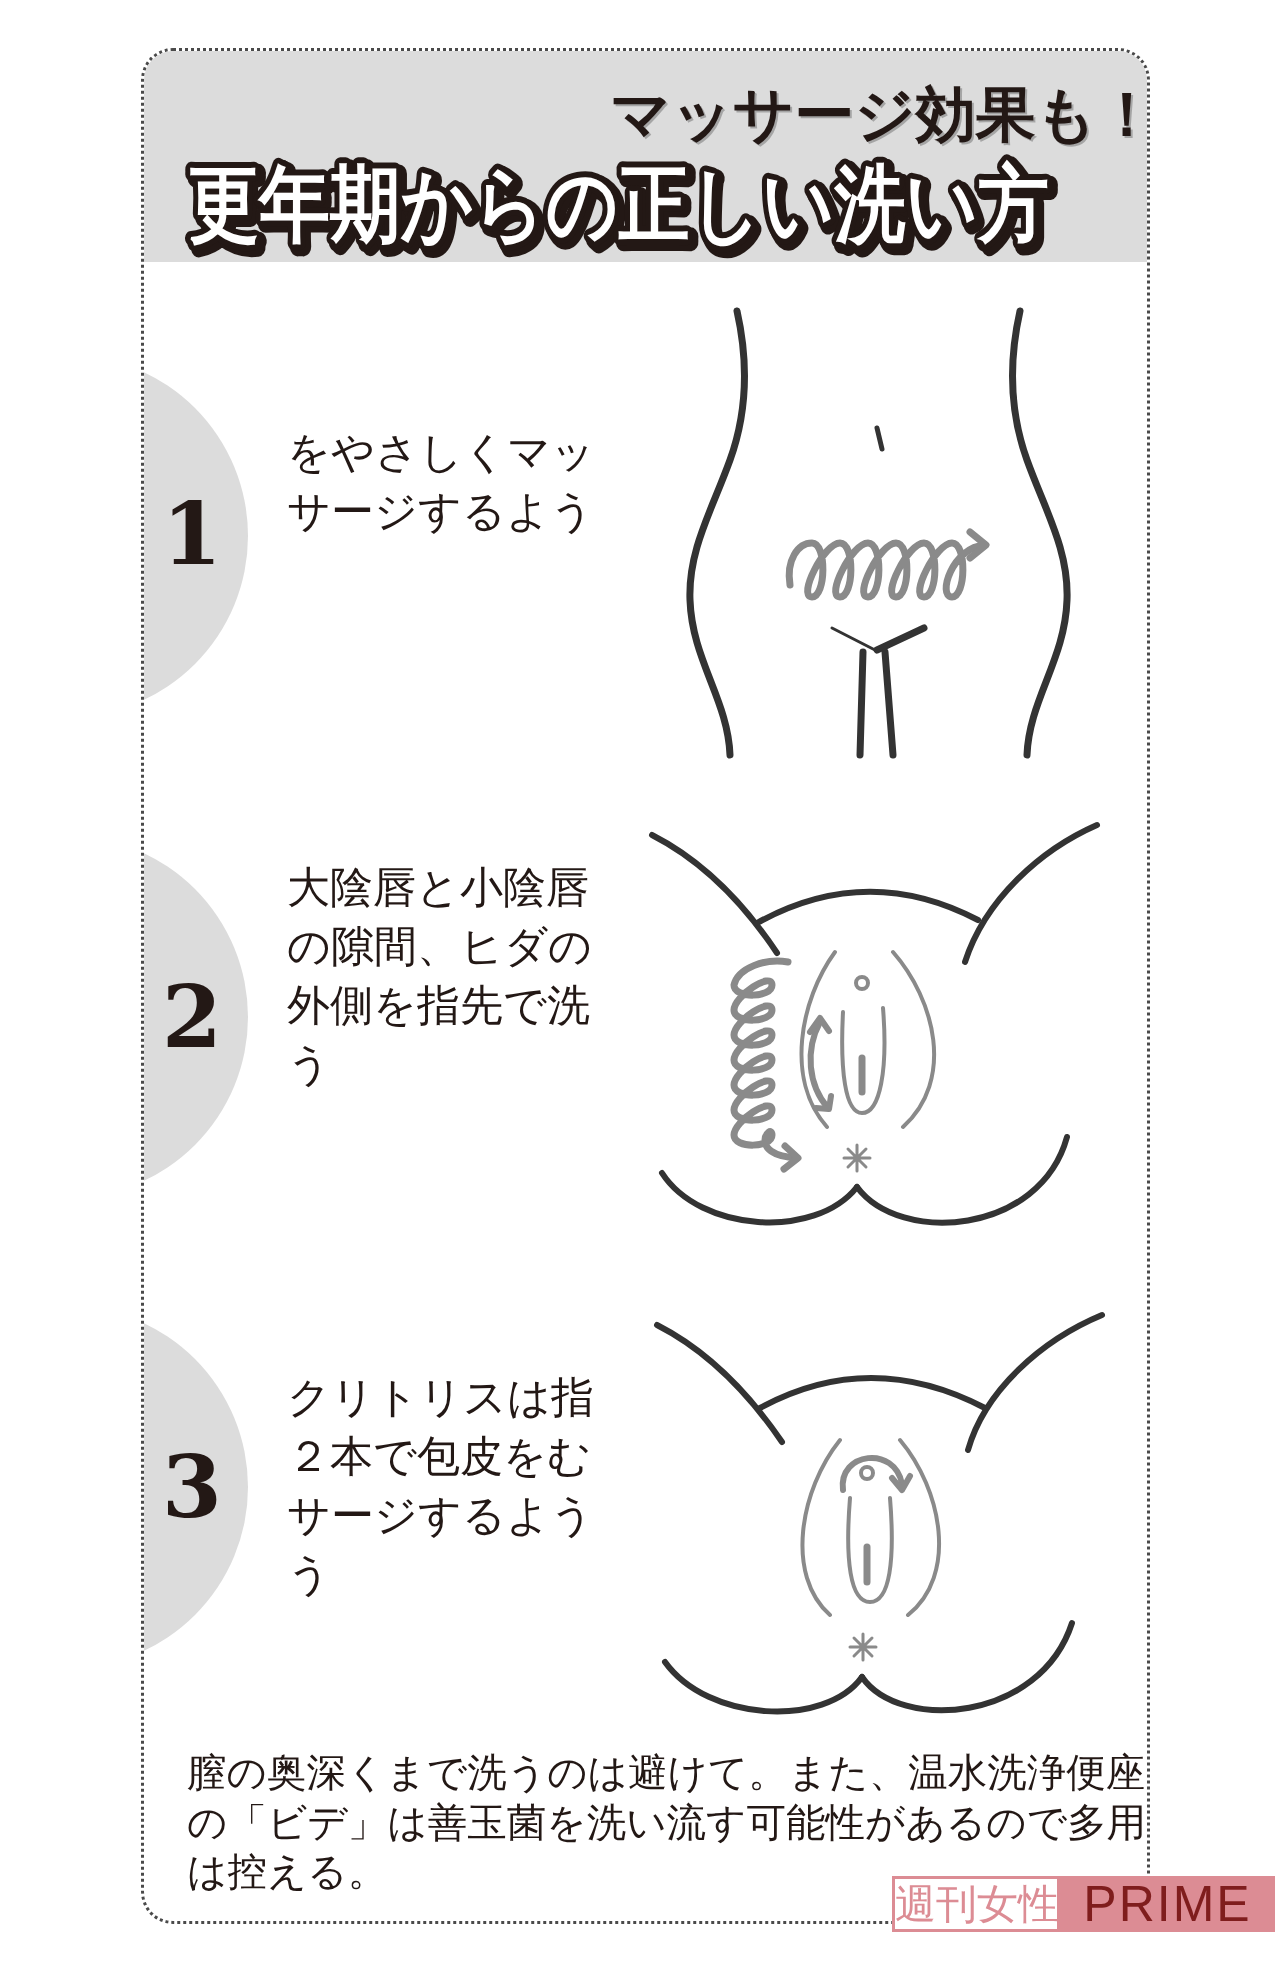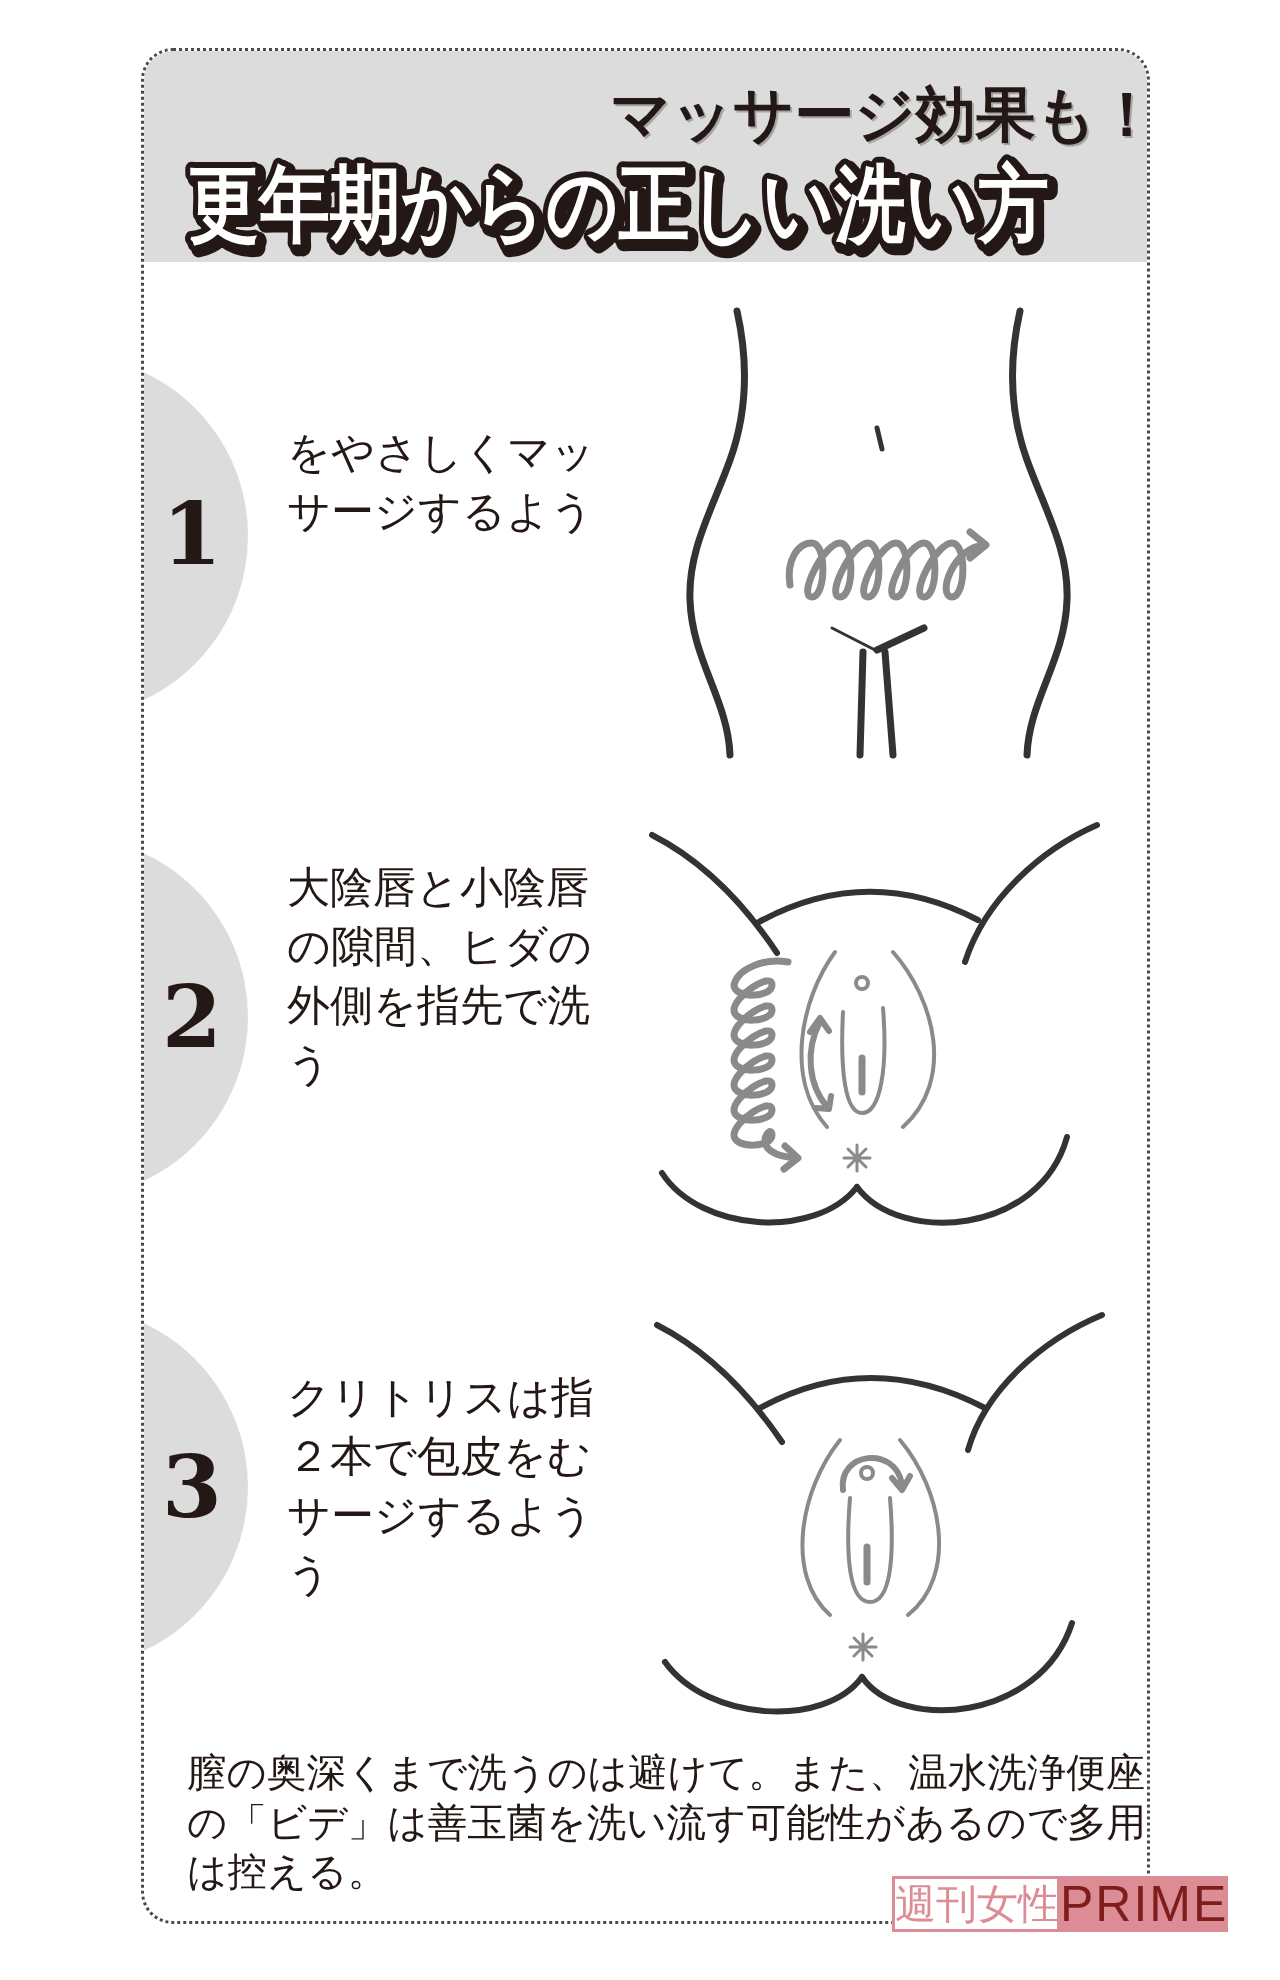--- a/index.html
+++ b/index.html
@@ -40,21 +40,21 @@
   .illus { position: absolute; left: 0; top: 0; width: 1280px; height: 1980px; pointer-events: none; }
   .dark { fill: none; stroke: #333333; stroke-width: 6; stroke-linecap: round; stroke-linejoin: round; }
   .gray { fill: none; stroke: #8a8a8a; stroke-width: 4; stroke-linecap: round; stroke-linejoin: round; }
   .coil { fill: none; stroke: #8a8a8a; stroke-width: 7; stroke-linecap: round; stroke-linejoin: round; }
   .footer-note {
     position: absolute; left: 187px; top: 1748px; font-size: 39.5px; line-height: 49.5px;
     color: #231815; white-space: nowrap;
   }
   .footer-note span { display: block; }
   .watermark {
-    position: absolute; left: 892px; top: 1876px; width: 294px; height: 56px; display: flex;
+    position: absolute; left: 892px; top: 1876px; width: 383px; height: 56px; display: flex;
   }
   .wm-jp {
     width: 168px; box-sizing: border-box; border: 3px solid #dc8c94; background: #ffffff;
     color: #dc8c94; font-size: 41px; line-height: 50px; text-align: center; white-space: nowrap;
   }
   .wm-en {
     flex: 1; background: #dc8c94; color: #7f1d1d; text-align: center;
     font-family: "Liberation Sans", sans-serif; font-size: 50px; line-height: 56px; letter-spacing: 2px;
   }
 </style>

